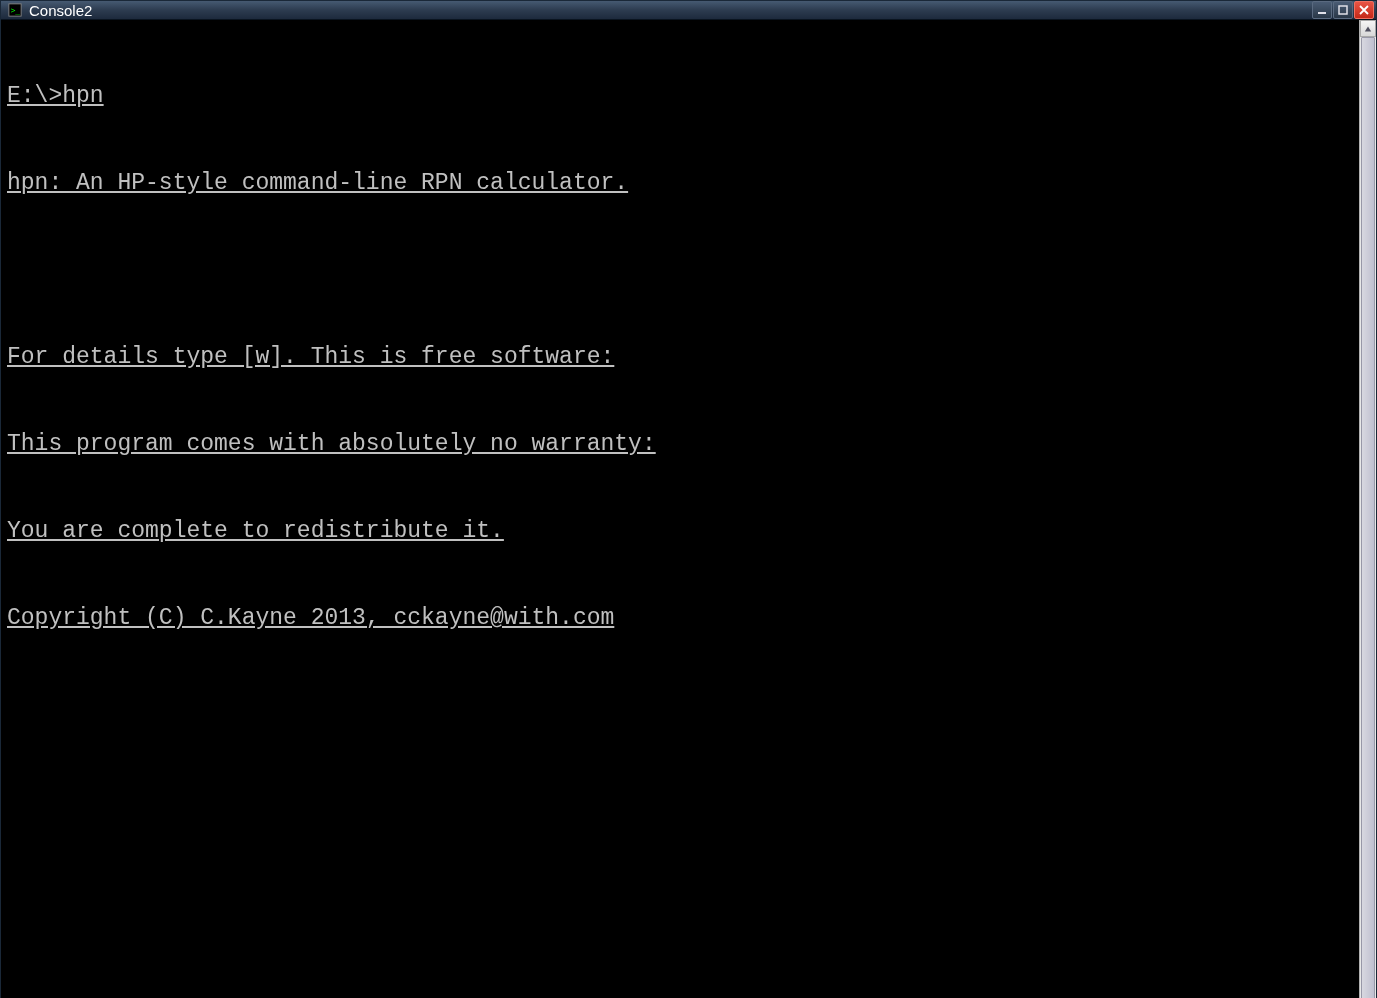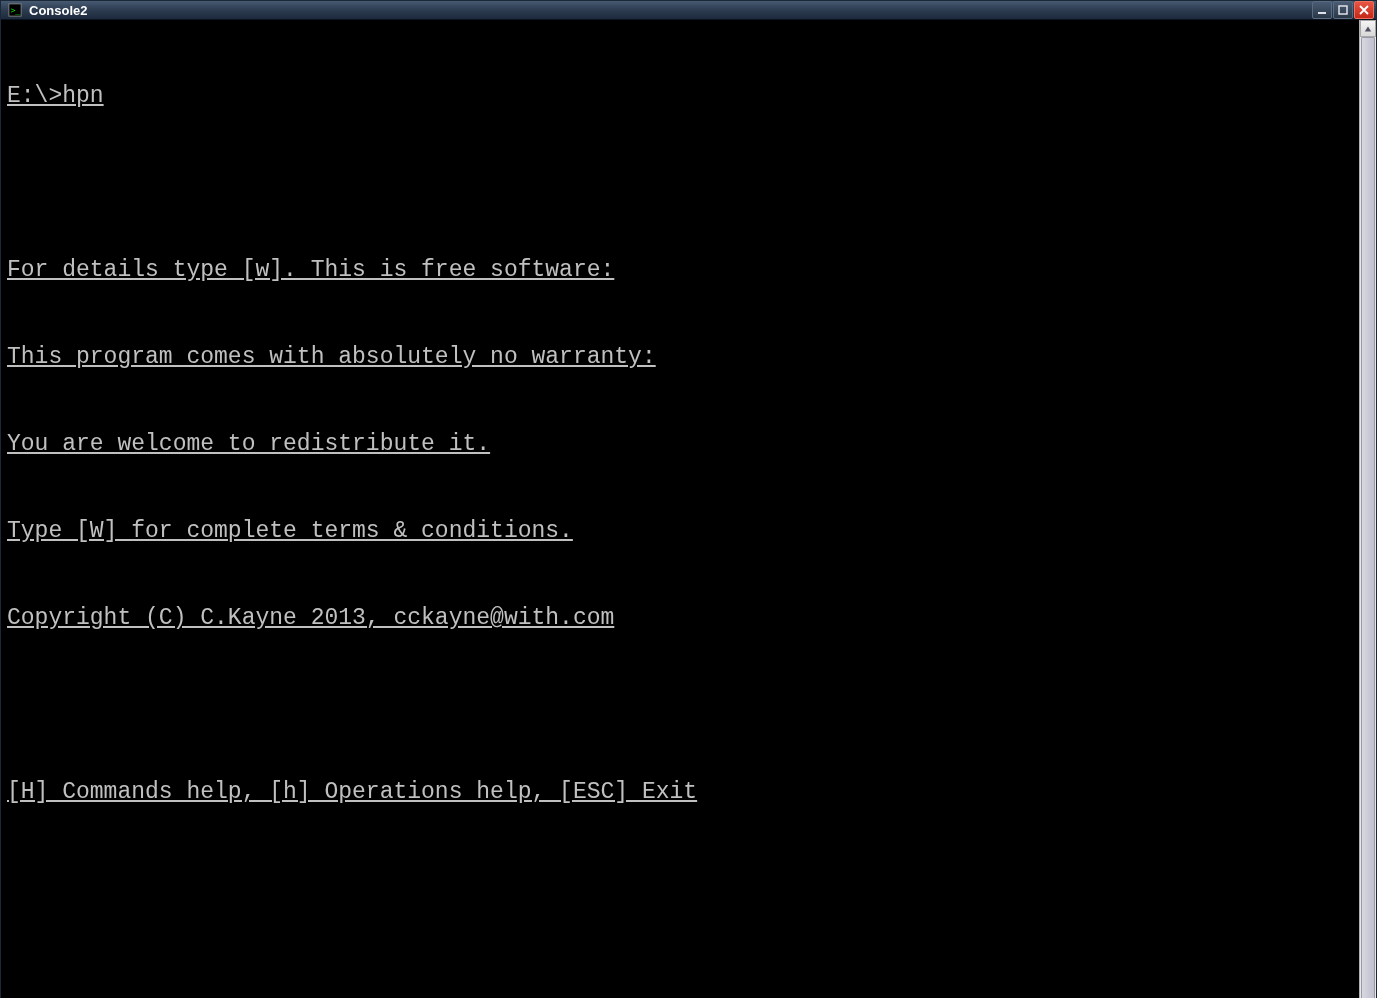--- a/index.html
+++ b/index.html
@@ -42,22 +42,22 @@
       justify-content: center;
     }
     
     .app-icon svg {
       width: 14px;
       height: 14px;
     }
     
     .title-text {
       color: #ffffff;
-      font-size: 13px;
-      font-weight: bold;
+      font-size: 15px;
+      font-weight: normal;
       flex: 1;
       padding-left: 2px;
     }
     
     .window-controls {
       display: flex;
       gap: 1px;
     }
     
     .window-btn {
@@ -173,28 +173,27 @@
         <svg viewBox="0 0 10 10">
           <path d="M1,1 L9,9 M9,1 L1,9" stroke="#fff" stroke-width="1.8"></path>
         </svg>
       </div>
     </div>
   </div>
 
   <div class="content-area">
     <div class="terminal">
       <span class="terminal-line">E:\&gt;hpn</span>
+      <span class="terminal-line">hpn: An HP-style command-line RPN calculator.</span>
       <span class="terminal-line"></span>
       <span class="terminal-line">For details type [w]. This is free software:</span>
       <span class="terminal-line">This program comes with absolutely no warranty:</span>
-      <span class="terminal-line">You are welcome to redistribute it.</span>
-      <span class="terminal-line">Type [W] for complete terms &amp; conditions.</span>
+      <span class="terminal-line">You are complete to redistribute it.</span>
       <span class="terminal-line">Copyright (C) C.Kayne 2013, cckayne@with.com</span>
       <span class="terminal-line"></span>
-      <span class="terminal-line">[H] Commands help, [h] Operations help, [ESC] Exit</span>
       
       
       
       
       
       
       
       
       
       

